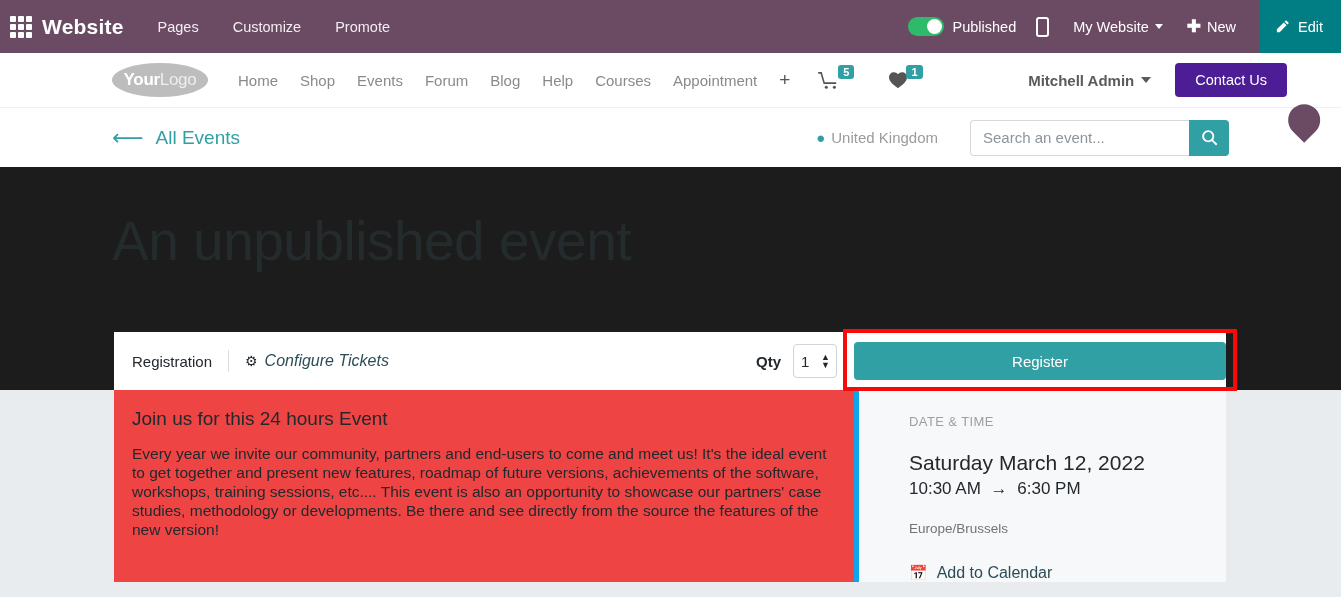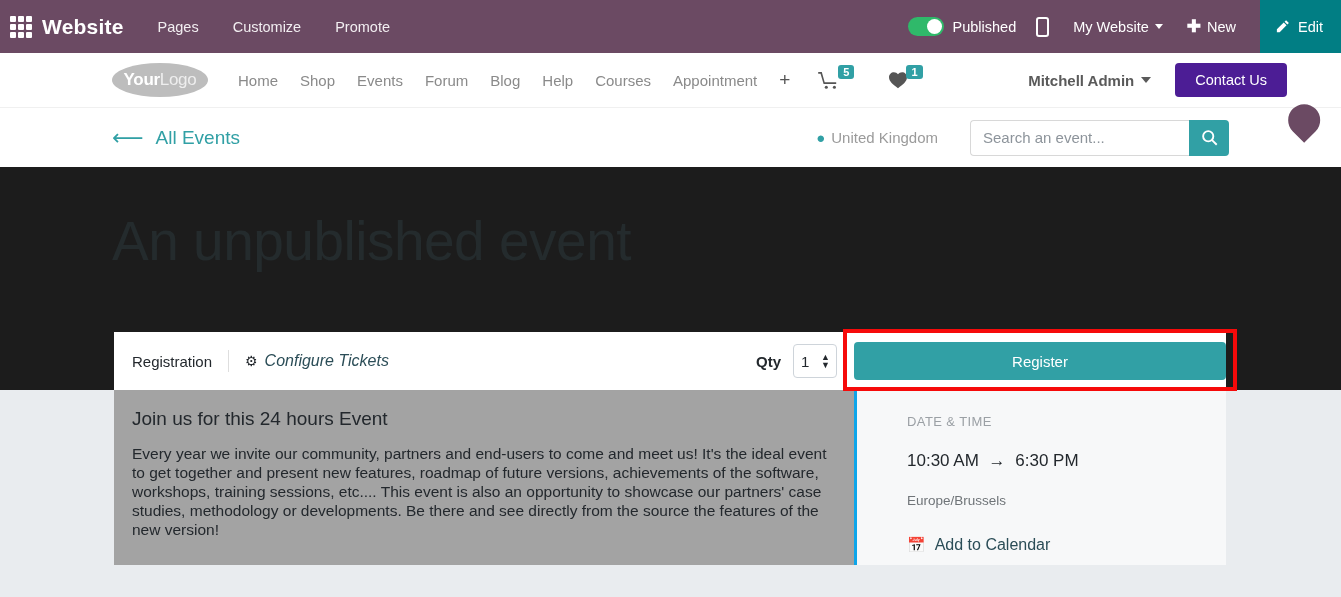--- a/index.html
+++ b/index.html
@@ -182,31 +182,31 @@
   .register-slot { width: 372px; margin-left: 17px; position: relative; }
   .register-btn {
     display: block; width: 100%; height: 38px; background: #31a0a5;
     color: #ffffff; border: none; border-radius: 4px; font-size: 15px;
     cursor: pointer; font-family: "Liberation Sans", sans-serif;
   }
   .hl-box {
     position: absolute; left: -11px; top: -13px; right: -11px; bottom: -11px;
     border: 4px solid #f60a0a; pointer-events: none;
   }
-  .card-body { display: flex; background: #a3a3a3; }
+  .card-body { display: flex; background: #ef4444; }
   .desc { width: 740px; padding: 18px 18px 26px 18px; }
   .desc h2 {
     font-size: 19px; font-weight: normal; color: #23282d; margin-bottom: 14px;
   }
   .desc p {
     font-size: 15.5px; line-height: 19px; color: #23282d;
   }
   .aside {
     width: 372px; background: #f7f8f9; padding: 24px 0 0 50px;
-    border-left: 3px solid #0ea5e9;
+    border-left: 5px solid #0ea5e9;
   }
   .aside-h {
     font-size: 13px; color: #9ba0a5; letter-spacing: .4px; margin-bottom: 22px;
   }
   .date-big { font-size: 21px; color: #23282d; margin-bottom: 4px; }
   .date-time { font-size: 17px; color: #23282d; margin-bottom: 22px; }
   .arrow-r { padding: 0 5px; }
   .tz { font-size: 13.5px; color: #6f7478; margin-bottom: 28px; }
   .add-cal { font-size: 16px; color: #2b4d57; display: flex; align-items: center; cursor: pointer; }
   .cal-ico { margin-right: 9px; color: #23282d; font-size: 15px; }
@@ -343,20 +343,21 @@
       </div>
     </div>
 
     <div class="card-body">
       <div class="desc">
         <h2>Join us for this 24 hours Event</h2>
         <p>Every year we invite our community, partners and end-users to come and meet us! It's the ideal event to get together and present new features, roadmap of future versions, achievements of the software, workshops, training sessions, etc.... This event is also an opportunity to showcase our partners' case studies, methodology or developments. Be there and see directly from the source the features of the new version!</p>
       </div>
       <div class="aside">
         <div class="aside-h">DATE &amp; TIME</div>
+        <div class="date-big">Saturday March 12, 2022</div>
         <div class="date-time">
           <span>10:30 AM</span>
           <span class="arrow-r">→</span>
           <span>6:30 PM</span>
         </div>
         <div class="tz">Europe/Brussels</div>
         <div class="add-cal">
           <span class="cal-ico">📅</span>
           <span>Add to Calendar</span>
         </div>

